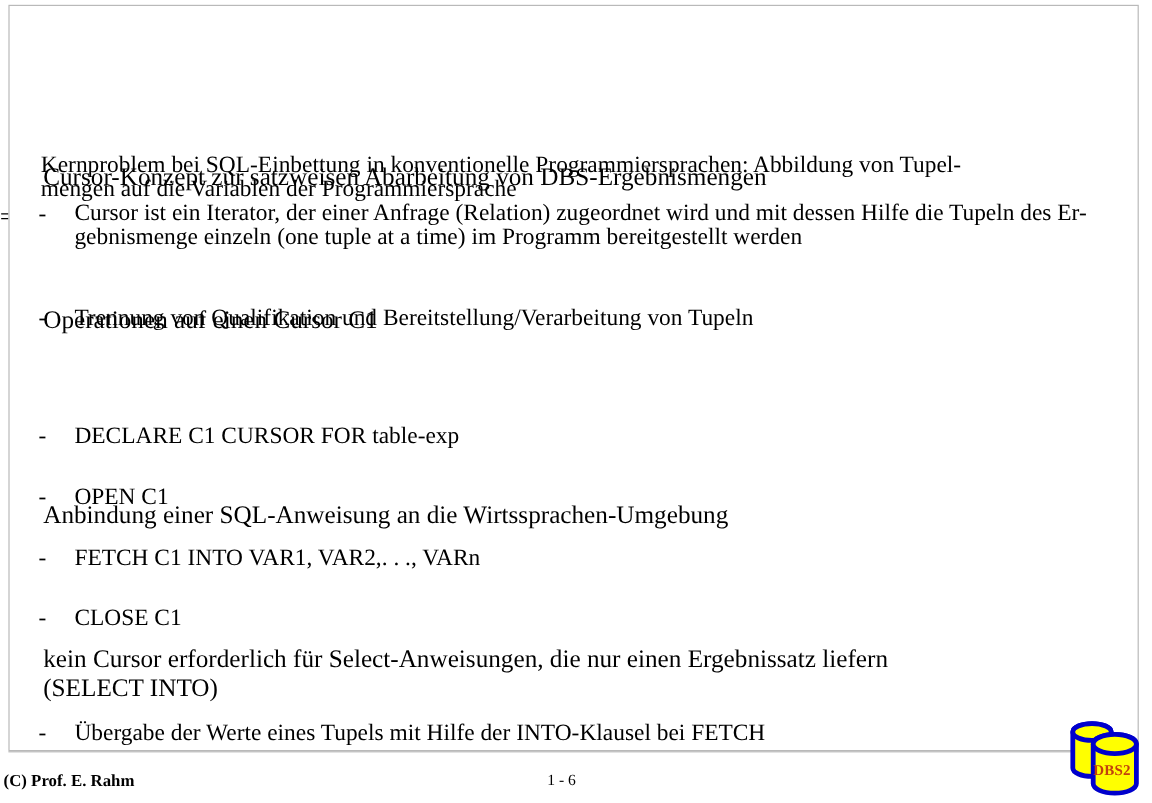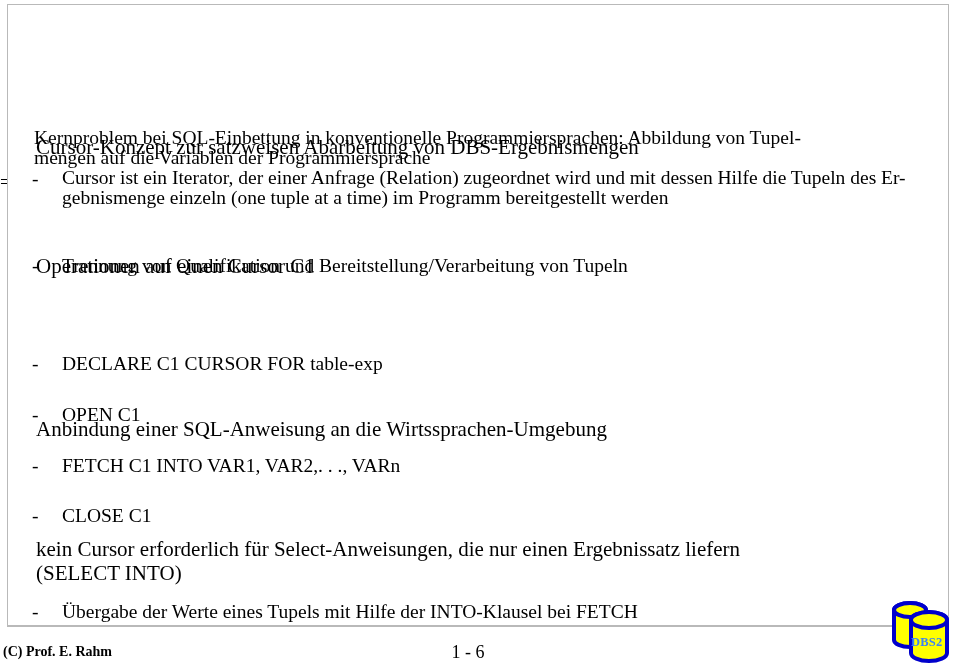--- a/index.html
+++ b/index.html
@@ -121,40 +121,40 @@
     top: 644px;
     font-size: 14px;
     font-weight: bold;
   }
   #footer-pagenum {
     position: absolute;
     left: 0;
     top: 642px;
     width: 936px;
     text-align: center;
-    font-size: 18px;
+    font-size: 13px;
   }
 
   
   #dbs-logo {
     position: absolute;
     left: 889px;
     top: 597px;
     width: 68px;
     height: 70px;
   }
   #dbs-logo svg { display: block; }
   .logo-label {
     position: absolute;
     left: 22px;
     top: 38px;
     font-family: "Liberation Serif", "DejaVu Serif", serif;
     font-weight: bold;
     font-size: 12.5px;
-    color: #3b82f6;
+    color: #c2410c;
     letter-spacing: 0.2px;
   }
 </style>
 </head>
 <body>
 
 <div id="slide">
 
   <div id="content-frame"></div>
 

